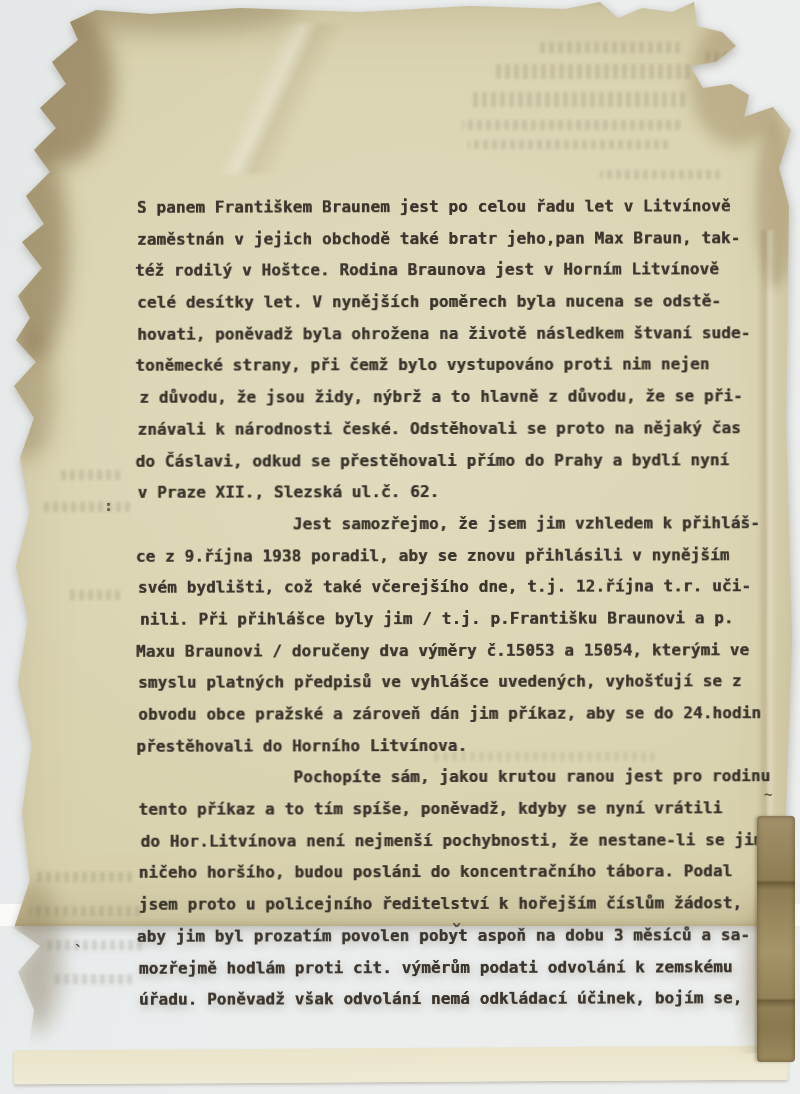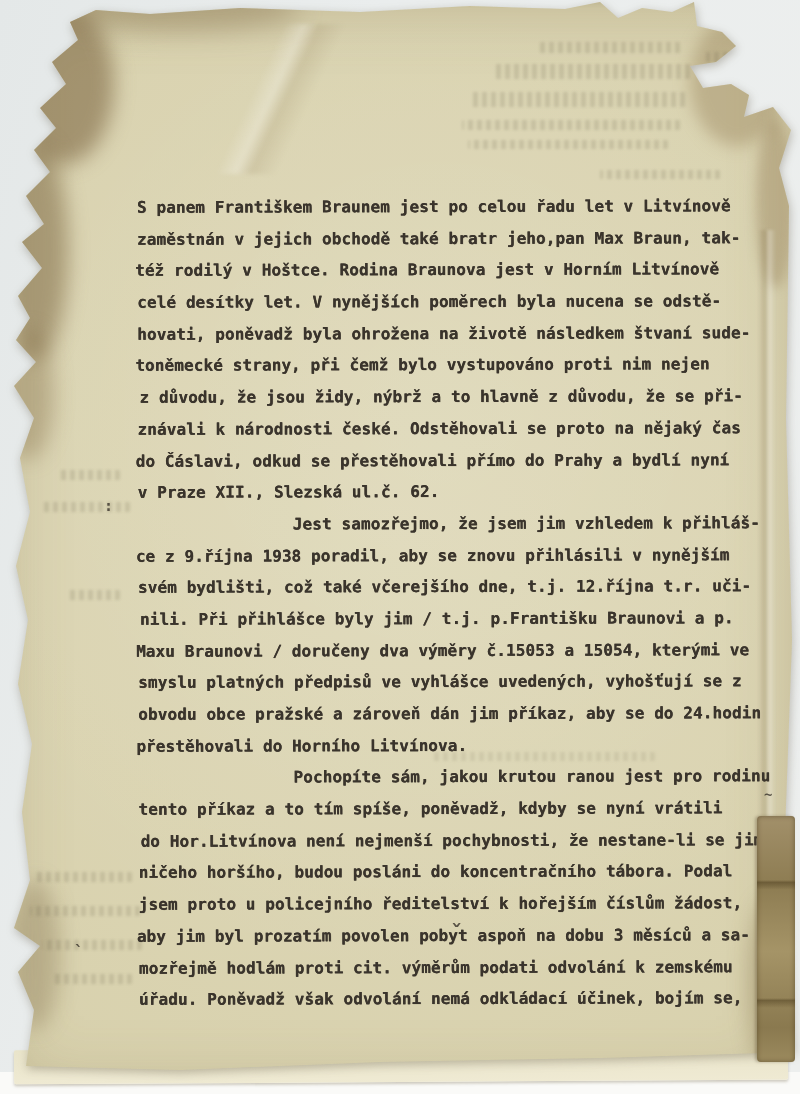--- a/index.html
+++ b/index.html
@@ -1,21 +1,21 @@
 <!DOCTYPE html>
 <html style="--paper: #d8d1ad; --paper_light: #ded8b8; --paper_dark: #c3b88e; --ink: #3a342c; --stain: #7c6840; --tape: #97855a; --underpage: #e9e4ca; --scanner_white: #fafaf8; --background: #eaeded;"><head>
 <meta charset="utf-8">
 <style>
   html,body{margin:0;padding:0;}
   body{
     width:800px;height:1094px;position:relative;overflow:hidden;
     background:linear-gradient(105deg,#e4e8e8 0%,#eaeded 35%,#edefee 100%);
     font-family:"DejaVu Sans Mono","Liberation Mono",monospace;
   }
-  .stage{position:absolute;inset:0;width:800px;height:1094px;}
+  .stage{position:absolute;inset:0;width:800px;height:926px;}
 
   
   .scan-white{position:absolute;left:0;right:0;bottom:0;height:22px;background:var(--scanner_white,#fafaf8);}
 
   
   .under-page{
     position:absolute;left:14px;right:12px;top:1048px;height:34px;
     background:linear-gradient(180deg,var(--underpage,#e9e4ca),#efead3);
     transform:rotate(-0.35deg);border-radius:2px;
     box-shadow:0 2px 3px rgba(120,110,80,.35);

